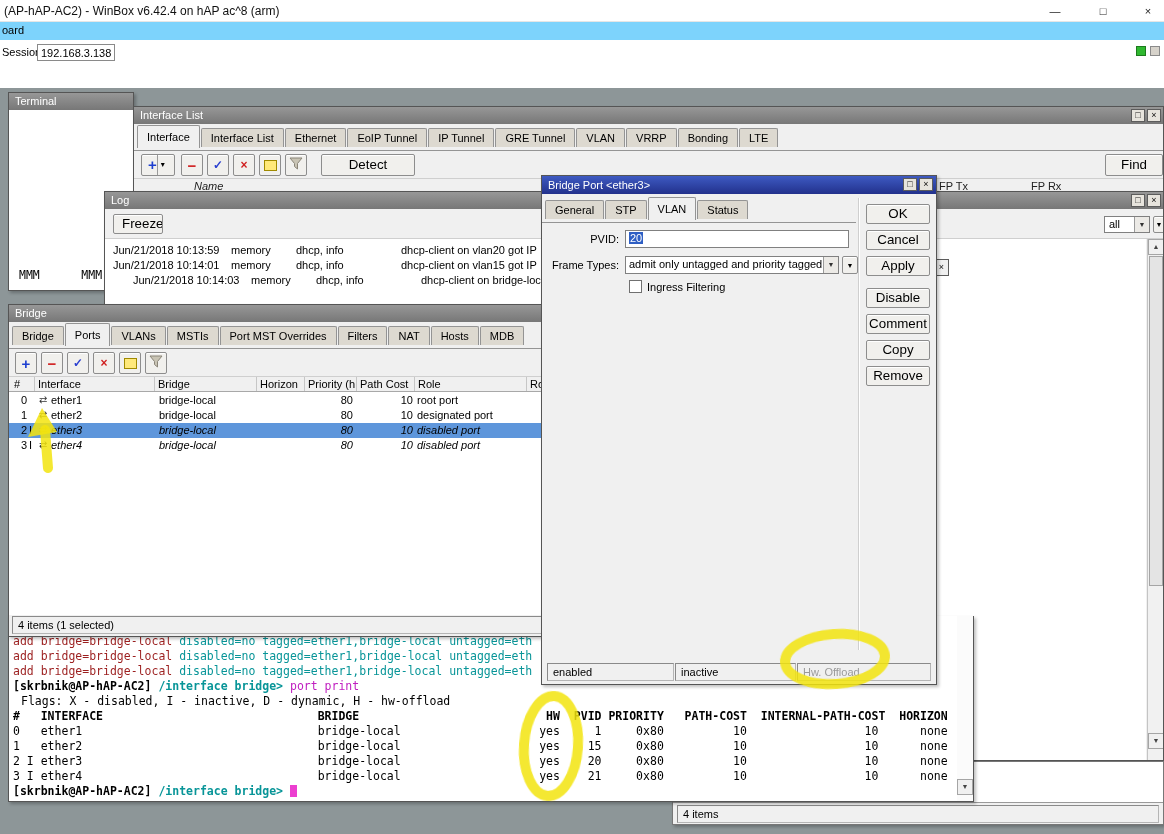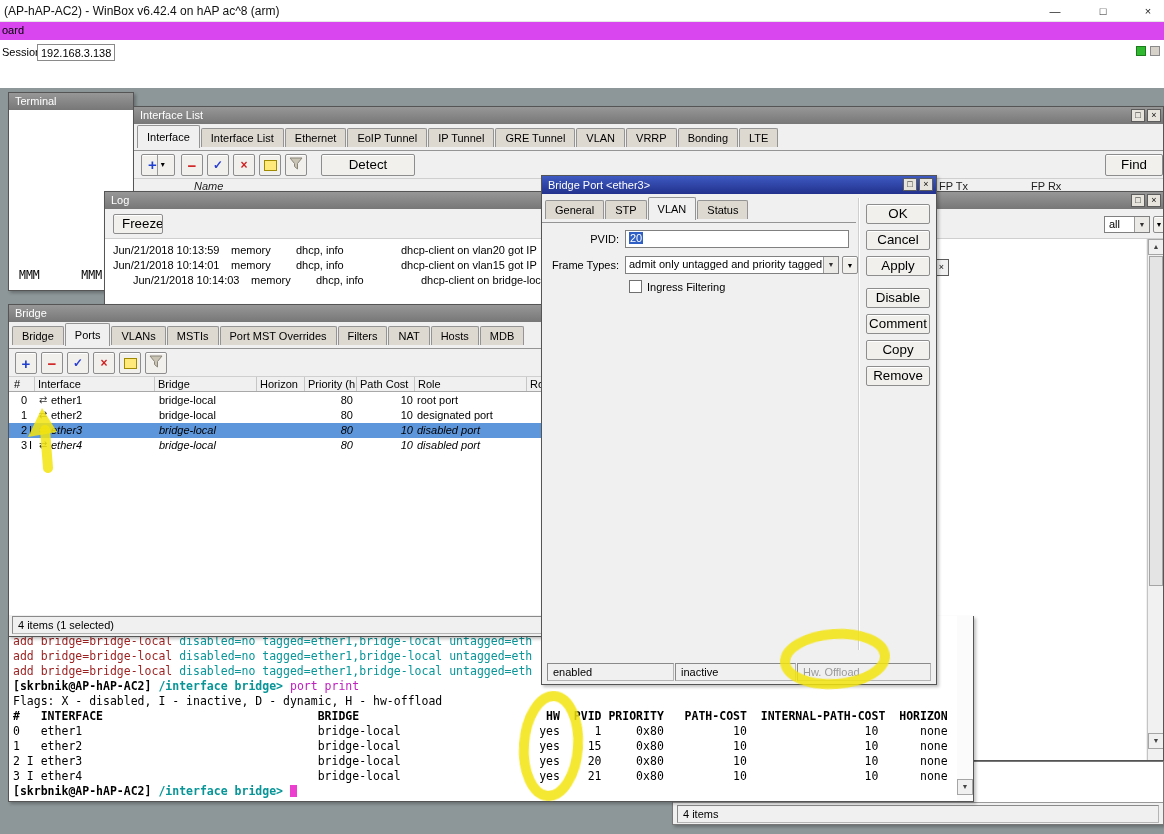--- a/index.html
+++ b/index.html
@@ -5,21 +5,21 @@
   *{box-sizing:border-box;margin:0;padding:0}
   html,body{width:1164px;height:834px;overflow:hidden;background:#fff;
     font-family:"Liberation Sans",sans-serif;font-size:11px;color:#000}
   #screen{position:relative;width:1164px;height:834px;overflow:hidden;background:#fff}
   .abs{position:absolute}
 
   
   .app-titlebar{position:absolute;left:0;top:0;width:1164px;height:22px;background:#fff;border-bottom:1px solid #e6e6e6}
   .app-title{position:absolute;left:4px;top:4px;font-size:12px;color:#111;white-space:nowrap}
   .cap-btn{position:absolute;top:3px;width:30px;height:17px;text-align:center;font-size:11px;color:#222;line-height:16px;cursor:default}
-  .menu-bar{position:absolute;left:0;top:22px;width:1164px;height:18px;background:#d946ef}
+  .menu-bar{position:absolute;left:0;top:22px;width:1164px;height:18px;background:#7dd3fc}
   .menu-item{position:absolute;left:2px;top:2px;color:#000}
   .session-bar{position:absolute;left:0;top:40px;width:1164px;height:26px;background:#fff}
   .session-label{position:absolute;left:2px;top:6px}
   .session-field{position:absolute;left:37px;top:4px;width:78px;height:17px;background:#fff;border:1px solid #8a8a8a;font-family:"Liberation Sans",sans-serif;font-size:11px;padding:0 3px}
   .ind{position:absolute;top:6px;width:10px;height:10px}
   .workspace{position:absolute;left:0;top:88px;width:1164px;height:746px;background:#8d9698}
 
   
   .window{position:absolute;background:#f0f0f0;border:1px solid #555;box-shadow:2px 2px 3px rgba(0,0,0,.25);overflow:hidden}
   .titlebar{position:absolute;left:0;top:0;right:0;height:17px;line-height:17px;padding-left:6px;color:#fff;font-size:11px;background:linear-gradient(#979797,#777);overflow:hidden;white-space:nowrap}
@@ -193,21 +193,21 @@
     </div>
   </div>
 
   <div class="window" style="left:8px;top:616px;width:966px;height:186px;z-index:5;border-top:none;background:#fff">
     <div id="console-lines">
         <div class="console-line"><span style="color: rgb(0, 0, 0);">/interface bridge vlan</span></div>
         <div class="console-line"><span style="color: rgb(156, 31, 31);">add bridge=bridge-local </span><span style="color: rgb(8, 149, 152);">disabled=no tagged=ether1,bridge-local untagged=eth</span></div>
         <div class="console-line"><span style="color: rgb(156, 31, 31);">add bridge=bridge-local </span><span style="color: rgb(8, 149, 152);">disabled=no tagged=ether1,bridge-local untagged=eth</span></div>
         <div class="console-line"><span style="color: rgb(156, 31, 31);">add bridge=bridge-local </span><span style="color: rgb(8, 149, 152);">disabled=no tagged=ether1,bridge-local untagged=eth</span></div>
         <div class="console-line"><span style="color: rgb(0, 0, 0); font-weight: bold;">[skrbnik@AP-hAP-AC2] </span><span style="color: rgb(8, 149, 152); font-weight: bold;">/interface bridge</span><span style="color: rgb(8, 149, 152); font-weight: bold;">&gt; </span><span style="color: rgb(192, 32, 192);">port print</span></div>
-        <div class="console-line"><span style="color: rgb(0, 0, 0);">Flags: X - disabled, I - inactive, D - dynamic, H - hw-offload</span></div>
+        <div class="console-line"><span style="color: rgb(0, 0, 0); margin-left: 8px;">Flags: X - disabled, I - inactive, D - dynamic, H - hw-offload</span></div>
         <div class="console-line"><span style="color: rgb(0, 0, 0); font-weight: bold;">#   INTERFACE                               BRIDGE                           HW  PVID PRIORITY   PATH-COST  INTERNAL-PATH-COST  HORIZON</span></div>
         <div class="console-line"><span style="color: rgb(0, 0, 0);">0   ether1                                  bridge-local                    yes     1     0x80          10                 10      none</span></div>
         <div class="console-line"><span style="color: rgb(0, 0, 0);">1   ether2                                  bridge-local                    yes    15     0x80          10                 10      none</span></div>
         <div class="console-line"><span style="color: rgb(0, 0, 0);">2 I ether3                                  bridge-local                    yes    20     0x80          10                 10      none</span></div>
         <div class="console-line"><span style="color: rgb(0, 0, 0);">3 I ether4                                  bridge-local                    yes    21     0x80          10                 10      none</span></div>
         <div class="console-line"><span style="color: rgb(0, 0, 0); font-weight: bold;">[skrbnik@AP-hAP-AC2] </span><span style="color: rgb(8, 149, 152); font-weight: bold;">/interface bridge&gt;</span><span style="color: rgb(0, 0, 0);"> </span><span class="cursor"></span></div>
       </div>
     <div class="sb-track" style="left:948px;top:0;width:16px;bottom:0;background:#fbfbfb;border-left:none">
       <button class="sb-btn" style="top:163px">▼</button>
     </div>

